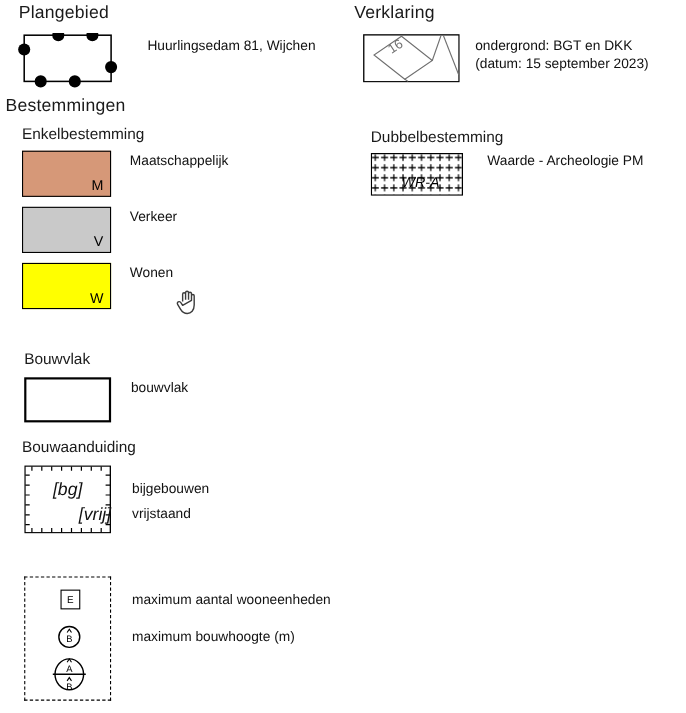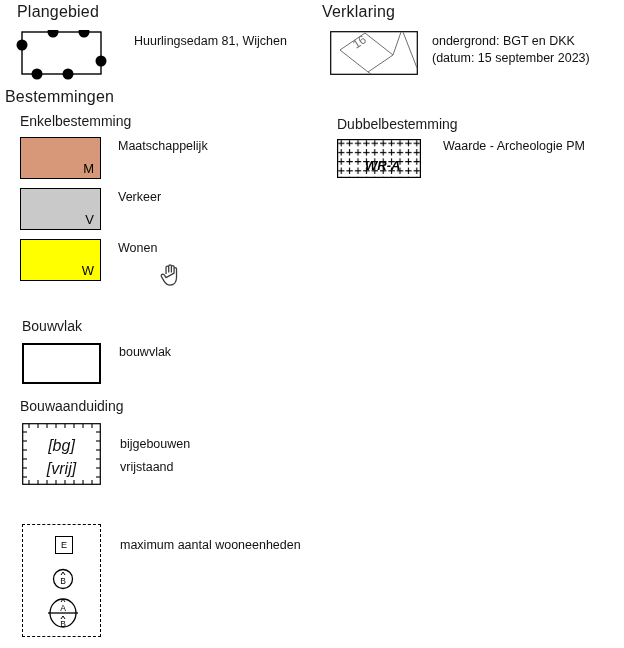--- a/index.html
+++ b/index.html
@@ -8,21 +8,21 @@
   .abs{position:absolute;}
   .h1{font-size:16px;color:#1a1a1a;letter-spacing:0.2px;}
   .h2{font-size:14px;color:#1a1a1a;}
   .lbl{font-size:12.5px;color:#111111;}
   .swatch{width:81px;height:42px;border:1px solid #000;box-sizing:border-box;position:absolute;}
   .swatch .code{position:absolute;right:6px;bottom:2px;font-size:13px;color:#000;}
   .bouwvlak-box{width:79px;height:41px;border:2.5px solid #000;box-sizing:border-box;background:#fff;}
   .maat-box{width:79px;height:113px;border:1px dashed #000;box-sizing:border-box;background:#fff;}
   .e-square{width:18px;height:18px;border:1.5px solid #000;box-sizing:border-box;display:flex;align-items:center;justify-content:center;font-size:9px;color:#000;background:#fff;}
   .italic-sym{font-size:16px;font-style:italic;color:#111;}
-  .wra-code{font-size:13px;font-weight:bold;font-style:italic;color:#000;}
+  .wra-code{font-size:13px;font-weight:normal;font-style:italic;color:#000;}
   svg{display:block;}
 </style>
 </head>
 <body>
 
 <div id="stage">
 
   <div class="abs h1" style="left:5px;top:3px;margin-left:12px;">Plangebied</div>
   <svg class="abs" style="left:16px;top:30px;" width="92" height="52" viewBox="0 0 92 52">
     <rect x="6" y="2" width="79" height="42" fill="none" stroke="#000" stroke-width="1.4"></rect>
@@ -117,36 +117,37 @@
         <line x1="1" y1="54" x2="5" y2="54"></line>
       <line x1="78" y1="9" x2="74" y2="9"></line>
         <line x1="78" y1="18" x2="74" y2="18"></line>
         <line x1="78" y1="27" x2="74" y2="27"></line>
         <line x1="78" y1="36" x2="74" y2="36"></line>
         <line x1="78" y1="45" x2="74" y2="45"></line>
         <line x1="78" y1="54" x2="74" y2="54"></line>
     </g>
   </svg>
   <div class="abs italic-sym" style="left:22px;top:437px;width:79px;text-align:center;">[bg]</div>
-  <div class="abs italic-sym" style="left:22px;top:460px;width:79px;text-align:center;">[vrij]</div>
+  <div class="abs italic-sym" style="left:22px;top:460px;width:79px;text-align:right;">[vrij]</div>
   <div class="abs lbl" style="left:120px;top:437px;">bijgebouwen</div>
   <div class="abs lbl" style="left:120px;top:460px;">vrijstaand</div>
 
   <div class="abs maat-box" style="left:22px;top:524px;"></div>
 
   <div class="abs e-square" style="left:55px;top:536px;">
     <span>E</span>
   </div>
   <div class="abs lbl" style="left:120px;top:538px;">maximum aantal wooneenheden</div>
 
   <svg class="abs" style="left:52px;top:568px;" width="22" height="22" viewBox="0 0 22 22">
     <circle cx="11" cy="11" r="9.5" fill="#fff" stroke="#000" stroke-width="1.3"></circle>
     <path d="M9 7 L11 4 L13 7" fill="none" stroke="#000" stroke-width="1"></path>
     <text x="11" y="16" font-size="8.5" text-anchor="middle" fill="#000">B</text>
   </svg>
+  <div class="abs lbl" style="left:120px;top:572px;">maximum bouwhoogte (m)</div>
 
   <svg class="abs" style="left:47px;top:596px;" width="32" height="34" viewBox="0 0 32 34">
     <ellipse cx="16" cy="17" rx="13" ry="14" fill="#fff" stroke="#000" stroke-width="1.3"></ellipse>
     <line x1="1" y1="17" x2="31" y2="17" stroke="#000" stroke-width="1.3"></line>
     <path d="M14 6 L16 3 L18 6" fill="none" stroke="#000" stroke-width="1"></path>
     <text x="16" y="14.5" font-size="8.5" text-anchor="middle" fill="#000">A</text>
     <path d="M14 23 L16 20 L18 23" fill="none" stroke="#000" stroke-width="1"></path>
     <text x="16" y="31" font-size="8.5" text-anchor="middle" fill="#000">B</text>
   </svg>
 

